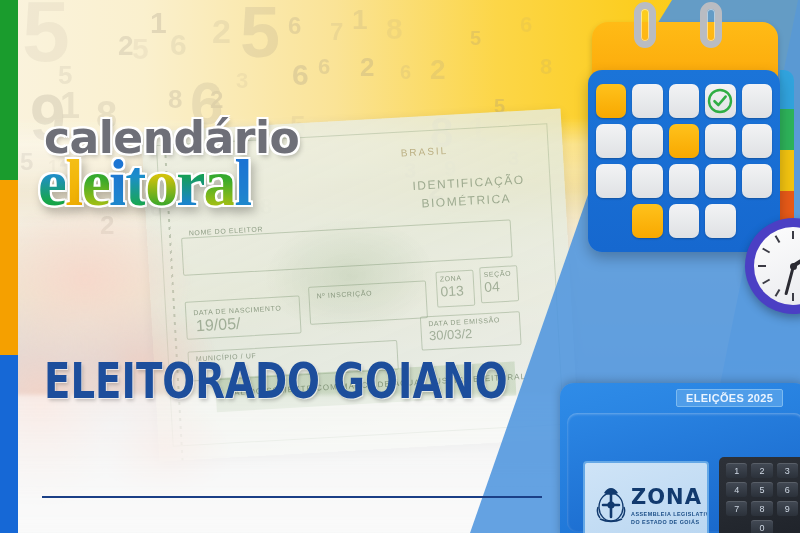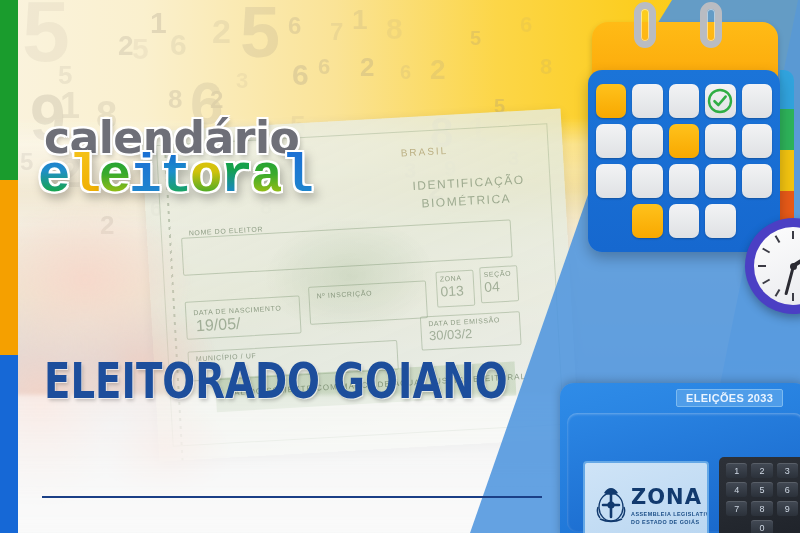--- a/index.html
+++ b/index.html
@@ -91,22 +91,22 @@
 
   
   .h-calendario{position:absolute;left:44px;top:112px;
     font-size:44px;font-weight:800;letter-spacing:-.5px;color:#6e6f78;
     font-family:"DejaVu Sans",sans-serif;
     text-shadow:
       2px 0 0 #fff,-2px 0 0 #fff,0 2px 0 #fff,0 -2px 0 #fff,
       2px 2px 0 #fff,-2px 2px 0 #fff,2px -2px 0 #fff,-2px -2px 0 #fff,
       3px 4px 5px rgba(0,0,0,.22);}
   .h-eleitoral{position:absolute;left:38px;top:150px;
-    font-size:54px;font-weight:800;letter-spacing:-2px;line-height:1;
-    font-family:Liberation Mono, monospace;
+    font-size:66px;font-weight:800;letter-spacing:-2px;line-height:1;
+    font-family:Liberation Serif, serif;
     white-space:nowrap;}
   .h-eleitoral b{display:inline-block;font-weight:800;
     -webkit-text-fill-color:transparent;-webkit-background-clip:text;background-clip:text;
     filter:drop-shadow(2px 0 0 #fff) drop-shadow(-2px 0 0 #fff)
            drop-shadow(0 2px 0 #fff) drop-shadow(0 -2px 0 #fff)
            drop-shadow(3px 5px 5px rgba(0,0,0,.25));}
   .g-bluegreen{background:linear-gradient(180deg,#1a6fd4 0%,#1f8ec9 38%,#17a64a 78%,#0f9a3e 100%);}
   .g-yellow{background:linear-gradient(180deg,#f5c21a 0%,#f2b508 55%,#eaa800 100%);}
   .g-greenyellow{background:linear-gradient(180deg,#0f9c3c 0%,#3bab2c 45%,#8cbb18 75%,#c9c30c 100%);}
   .g-bluegreen2{background:linear-gradient(180deg,#1669d0 0%,#1b8ecb 40%,#18a84c 85%,#0f9a3e 100%);}
@@ -348,21 +348,21 @@
         <div class="tick" style="transform: rotate(180deg);"></div>
         <div class="tick" style="transform: rotate(210deg);"></div>
         <div class="tick" style="transform: rotate(240deg);"></div>
         <div class="tick" style="transform: rotate(270deg);"></div>
         <div class="tick" style="transform: rotate(300deg);"></div>
         <div class="tick" style="transform: rotate(330deg);"></div>
       </div>
   </div>
 
   <div class="urna">
-    <div class="urna-tag">ELEIÇÕES 2033</div>
+    <div class="urna-tag">ELEIÇÕES 2025</div>
     <div class="urna-inner">
       <div class="urna-screen">
         <svg class="crest" viewBox="0 0 34 42">
           <ellipse cx="17" cy="24" rx="12" ry="14" fill="none" stroke="#123a6e" stroke-width="1.4"></ellipse>
           <path d="M17 12 L17 34 M9 22 L25 22" stroke="#123a6e" stroke-width="2.6" stroke-linecap="round"></path>
           <circle cx="17" cy="22" r="3.6" fill="#123a6e"></circle>
           <path d="M10 10 q3 -5 7 -5 q4 0 7 5 q-3 2 -7 2 q-4 0 -7 -2z" fill="#123a6e"></path>
           <path d="M4 24 q-2 6 2 11 M30 24 q2 6 -2 11" stroke="#123a6e" stroke-width="1.4" fill="none"></path>
           <path d="M6 36 q11 5 22 0" stroke="#123a6e" stroke-width="1.6" fill="none"></path>
         </svg>

